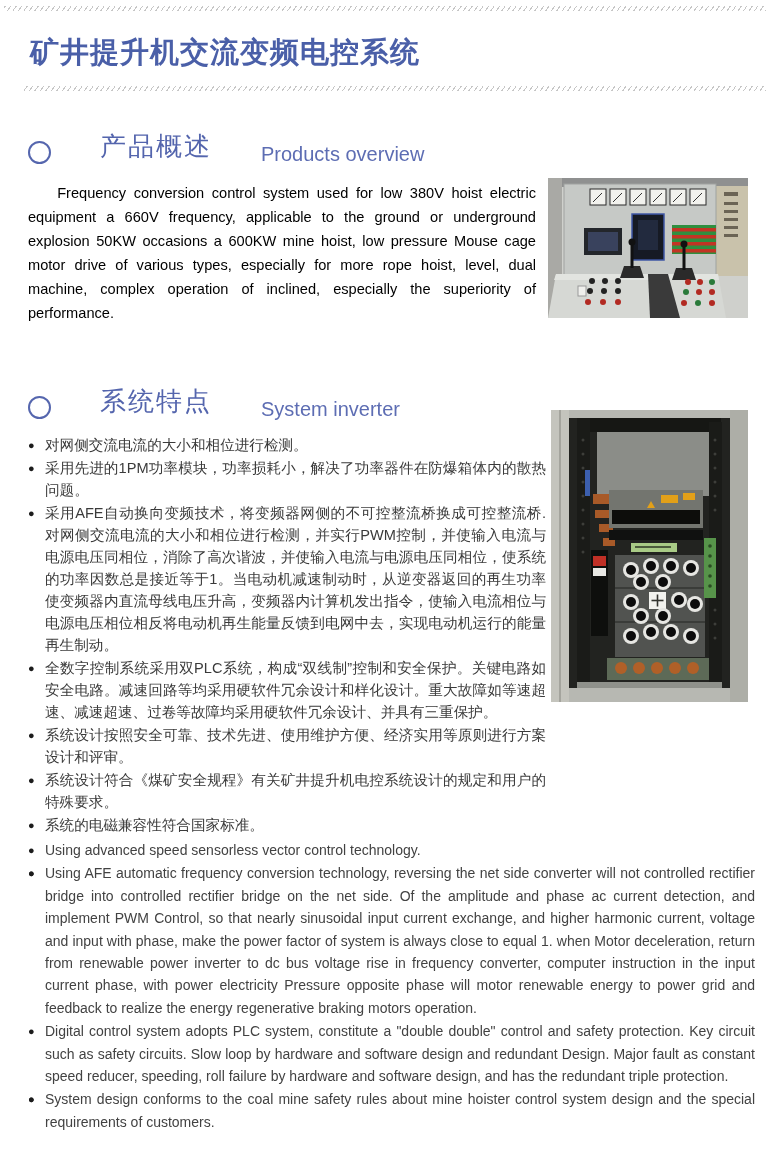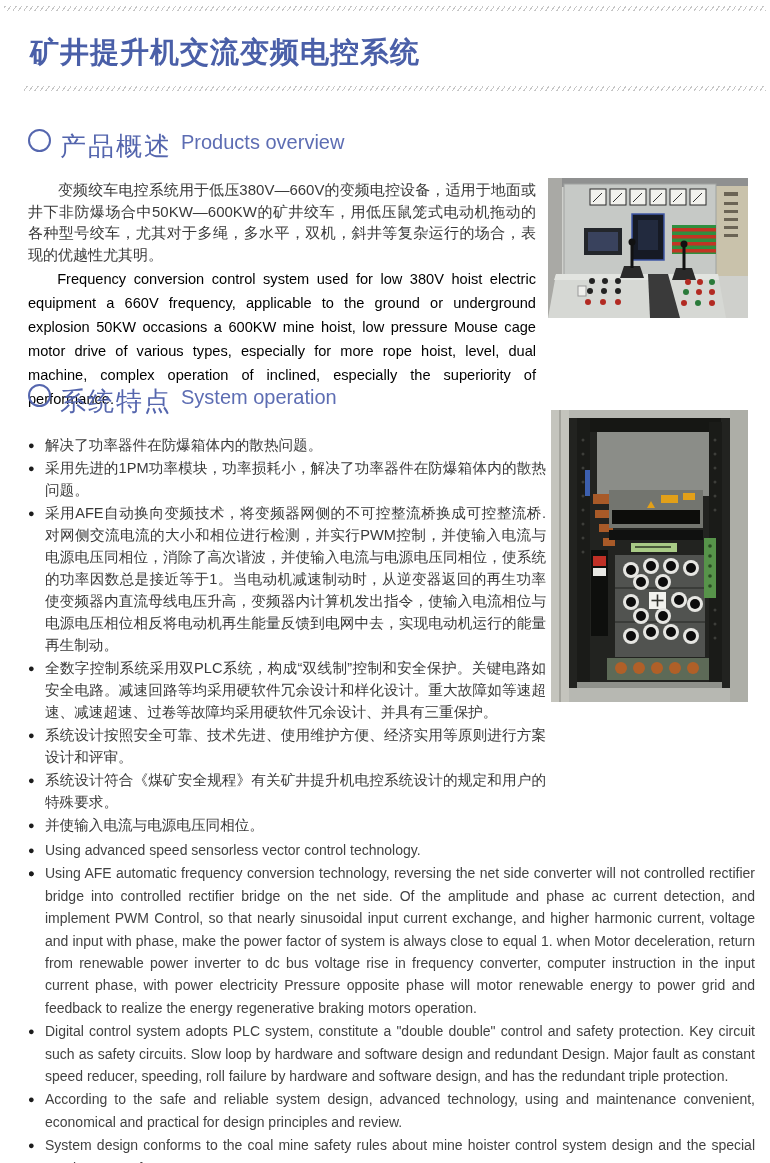--- a/index.html
+++ b/index.html
@@ -15,21 +15,21 @@
   .hatch-top{position:absolute;top:6px;left:4px;width:762px;}
   .hatch-sub{position:absolute;top:86px;left:22px;width:744px;}
   .doc-title{
     position:absolute;left:30px;top:33px;font-size:29px;font-weight:bold;
     color:#4a5fa8;letter-spacing:1px;white-space:nowrap;
   }
   .doc-subtitle{
     position:absolute;left:30px;top:65px;font-size:21px;color:#5a6ab1;
     letter-spacing:0px;white-space:nowrap;
   }
-  .sec-head{position:absolute;display:flex;align-items:flex-start;}
+  .sec-head{position:absolute;display:flex;align-items:flex-end;gap:40px;}
   .sec1-head{left:28px;top:129px;}
   .sec2-head{left:28px;top:384px;}
   .ring{
     width:19px;height:19px;border:2.5px solid #5566ae;border-radius:50%;
     margin-right:9px;flex:0 0 auto;
   }
   .sec-zh{font-size:26px;color:#5465ad;letter-spacing:2px;white-space:nowrap;}
   .sec-en{font-size:20px;color:#5d6db3;margin-left:9px;white-space:nowrap;position:relative;top:2px;}
   .sec1-body{position:absolute;left:28px;top:179px;width:508px;}
   .sec1-body p{margin:0;text-indent:2em;text-align:justify;}
@@ -59,21 +59,20 @@
 
   <div class="hatch hatch-sub"></div>
 
   <div class="sec-head sec1-head">
     <span class="ring"></span>
     <span class="sec-zh">产品概述</span>
     <span class="sec-en">Products overview</span>
   </div>
 
   <div class="sec1-body">
-    <p class="para-zh">变频绞车电控系统用于低压380V—660V的变频电控设备，适用于地面或井下非防爆场合中50KW—600KW的矿井绞车，用低压鼠笼式电动机拖动的各种型号绞车，尤其对于多绳，多水平，双机，斜井等复杂运行的场合，表现的优越性尤其明。</p>
     <p class="para-en">Frequency conversion control system used for low 380V hoist electric equipment a 660V frequency, applicable to the ground or underground explosion 50KW occasions a 600KW mine hoist, low pressure Mouse cage motor drive of various types, especially for more rope hoist, level, dual machine, complex operation of inclined, especially the superiority of performance.</p>
   </div>
 
   <div class="photo photo1">
     <svg viewBox="0 0 200 140" width="200" height="140">
       <rect width="200" height="140" fill="#cfd0cc"></rect>
       <rect x="0" y="0" width="200" height="9" fill="#8f9090"></rect>
       <rect x="0" y="0" width="14" height="140" fill="#a9a9a5"></rect>
       <rect x="168" y="8" width="32" height="90" fill="#c9c2ab"></rect>
       <rect x="176" y="14" width="14" height="4" fill="#6b6455"></rect>
@@ -141,21 +140,21 @@
           <circle cx="150" cy="125" r="3" fill="#2a7a3a"></circle>
           <circle cx="164" cy="125" r="3" fill="#b22a22"></circle>
       </g>
       <rect x="30" y="108" width="8" height="10" fill="#efefec" stroke="#999"></rect>
     </svg>
   </div>
 
   <div class="sec-head sec2-head">
     <span class="ring"></span>
     <span class="sec-zh">系统特点</span>
-    <span class="sec-en">System operation</span>
+    <span class="sec-en">System inverter</span>
   </div>
 
   <div class="photo photo2">
     <svg viewBox="0 0 197 292" width="197" height="292">
       <rect width="197" height="292" fill="#b7b8b2"></rect>
       <rect x="0" y="0" width="18" height="292" fill="#c4c4bd"></rect>
       <line x1="9" y1="0" x2="9" y2="292" stroke="#a4a49d" stroke-width="2"></line>
       <rect x="179" y="0" width="18" height="292" fill="#adaea7"></rect>
       <rect x="18" y="8" width="161" height="270" fill="#222320"></rect>
       <rect x="46" y="14" width="120" height="72" fill="#8b8d88"></rect>
@@ -257,32 +256,32 @@
           <circle cx="106" cy="258" r="6"></circle>
         <circle cx="124" cy="258" r="6"></circle>
           <circle cx="142" cy="258" r="6"></circle>
       </g>
       <rect x="26" y="272" width="145" height="6" fill="#8f918b"></rect>
     </svg>
   </div>
 
   <div class="sec2-content">
     <ul class="feat feat-zh">
-      <li><span class="dot">●</span><span>解决了功率器件在防爆箱体内的散热问题。</span></li>
+      <li><span class="dot">●</span><span>对网侧交流电流的大小和相位进行检测。</span></li>
       <li><span class="dot">●</span><span>采用先进的1PM功率模块，功率损耗小，解决了功率器件在防爆箱体内的散热问题。</span></li>
       <li><span class="dot">●</span><span>采用AFE自动换向变频技术，将变频器网侧的不可控整流桥换成可控整流桥. 对网侧交流电流的大小和相位进行检测，并实行PWM控制，并使输入电流与电源电压同相位，消除了高次谐波，并使输入电流与电源电压同相位，使系统的功率因数总是接近等于1。当电动机减速制动时，从逆变器返回的再生功率使变频器内直流母线电压升高，变频器内计算机发出指令，使输入电流相位与电源电压相位相反将电动机再生能量反馈到电网中去，实现电动机运行的能量再生制动。</span></li>
       <li><span class="dot">●</span><span>全数字控制系统采用双PLC系统，构成“双线制”控制和安全保护。关键电路如安全电路。减速回路等均采用硬软件冗余设计和样化设计。重大故障如等速超速、减速超速、过卷等故障均采用硬软件冗余设计、并具有三重保护。</span></li>
       <li><span class="dot">●</span><span>系统设计按照安全可靠、技术先进、使用维护方便、经济实用等原则进行方案设计和评审。</span></li>
       <li><span class="dot">●</span><span>系统设计符合《煤矿安全规程》有关矿井提升机电控系统设计的规定和用户的特殊要求。</span></li>
-      <li><span class="dot">●</span><span>并使输入电流与电源电压同相位。</span></li>
+      <li><span class="dot">●</span><span>系统的电磁兼容性符合国家标准。</span></li>
     </ul>
     <ul class="feat feat-en">
       <li><span class="dot">●</span><span>Using advanced speed sensorless vector control technology.</span></li>
       <li><span class="dot">●</span></li>
       <li><span class="dot">●</span><span>Using AFE automatic frequency conversion technology, reversing the net side converter will not controlled rectifier bridge into controlled rectifier bridge on the net side. Of the amplitude and phase ac current detection, and implement PWM Control, so that nearly sinusoidal input current exchange, and higher harmonic current, voltage and input with phase, make the power factor of system is always close to equal 1. when Motor deceleration, return from renewable power inverter to dc bus voltage rise in frequency converter, computer instruction in the input current phase, with power electricity Pressure opposite phase will motor renewable energy to power grid and feedback to realize the energy regenerative braking motors operation.</span></li>
       <li><span class="dot">●</span><span>Digital control system adopts PLC system, constitute a "double double" control and safety protection. Key circuit such as safety circuits. Slow loop by hardware and software design and redundant Design. Major fault as constant speed reducer, speeding, roll failure by hardware and software design, and has the redundant triple protection.</span></li>
-      <li><span class="dot">●</span><span>According to the safe and reliable system design, advanced technology, using and maintenance convenient, economical and practical for design principles and review.</span></li>
+      <li><span class="dot">●</span></li>
       <li><span class="dot">●</span><span>System design conforms to the coal mine safety rules about mine hoister control system design and the special requirements of customers.</span></li>
 
     </ul>
   </div>
 
 </div>
 
 </body></html>

